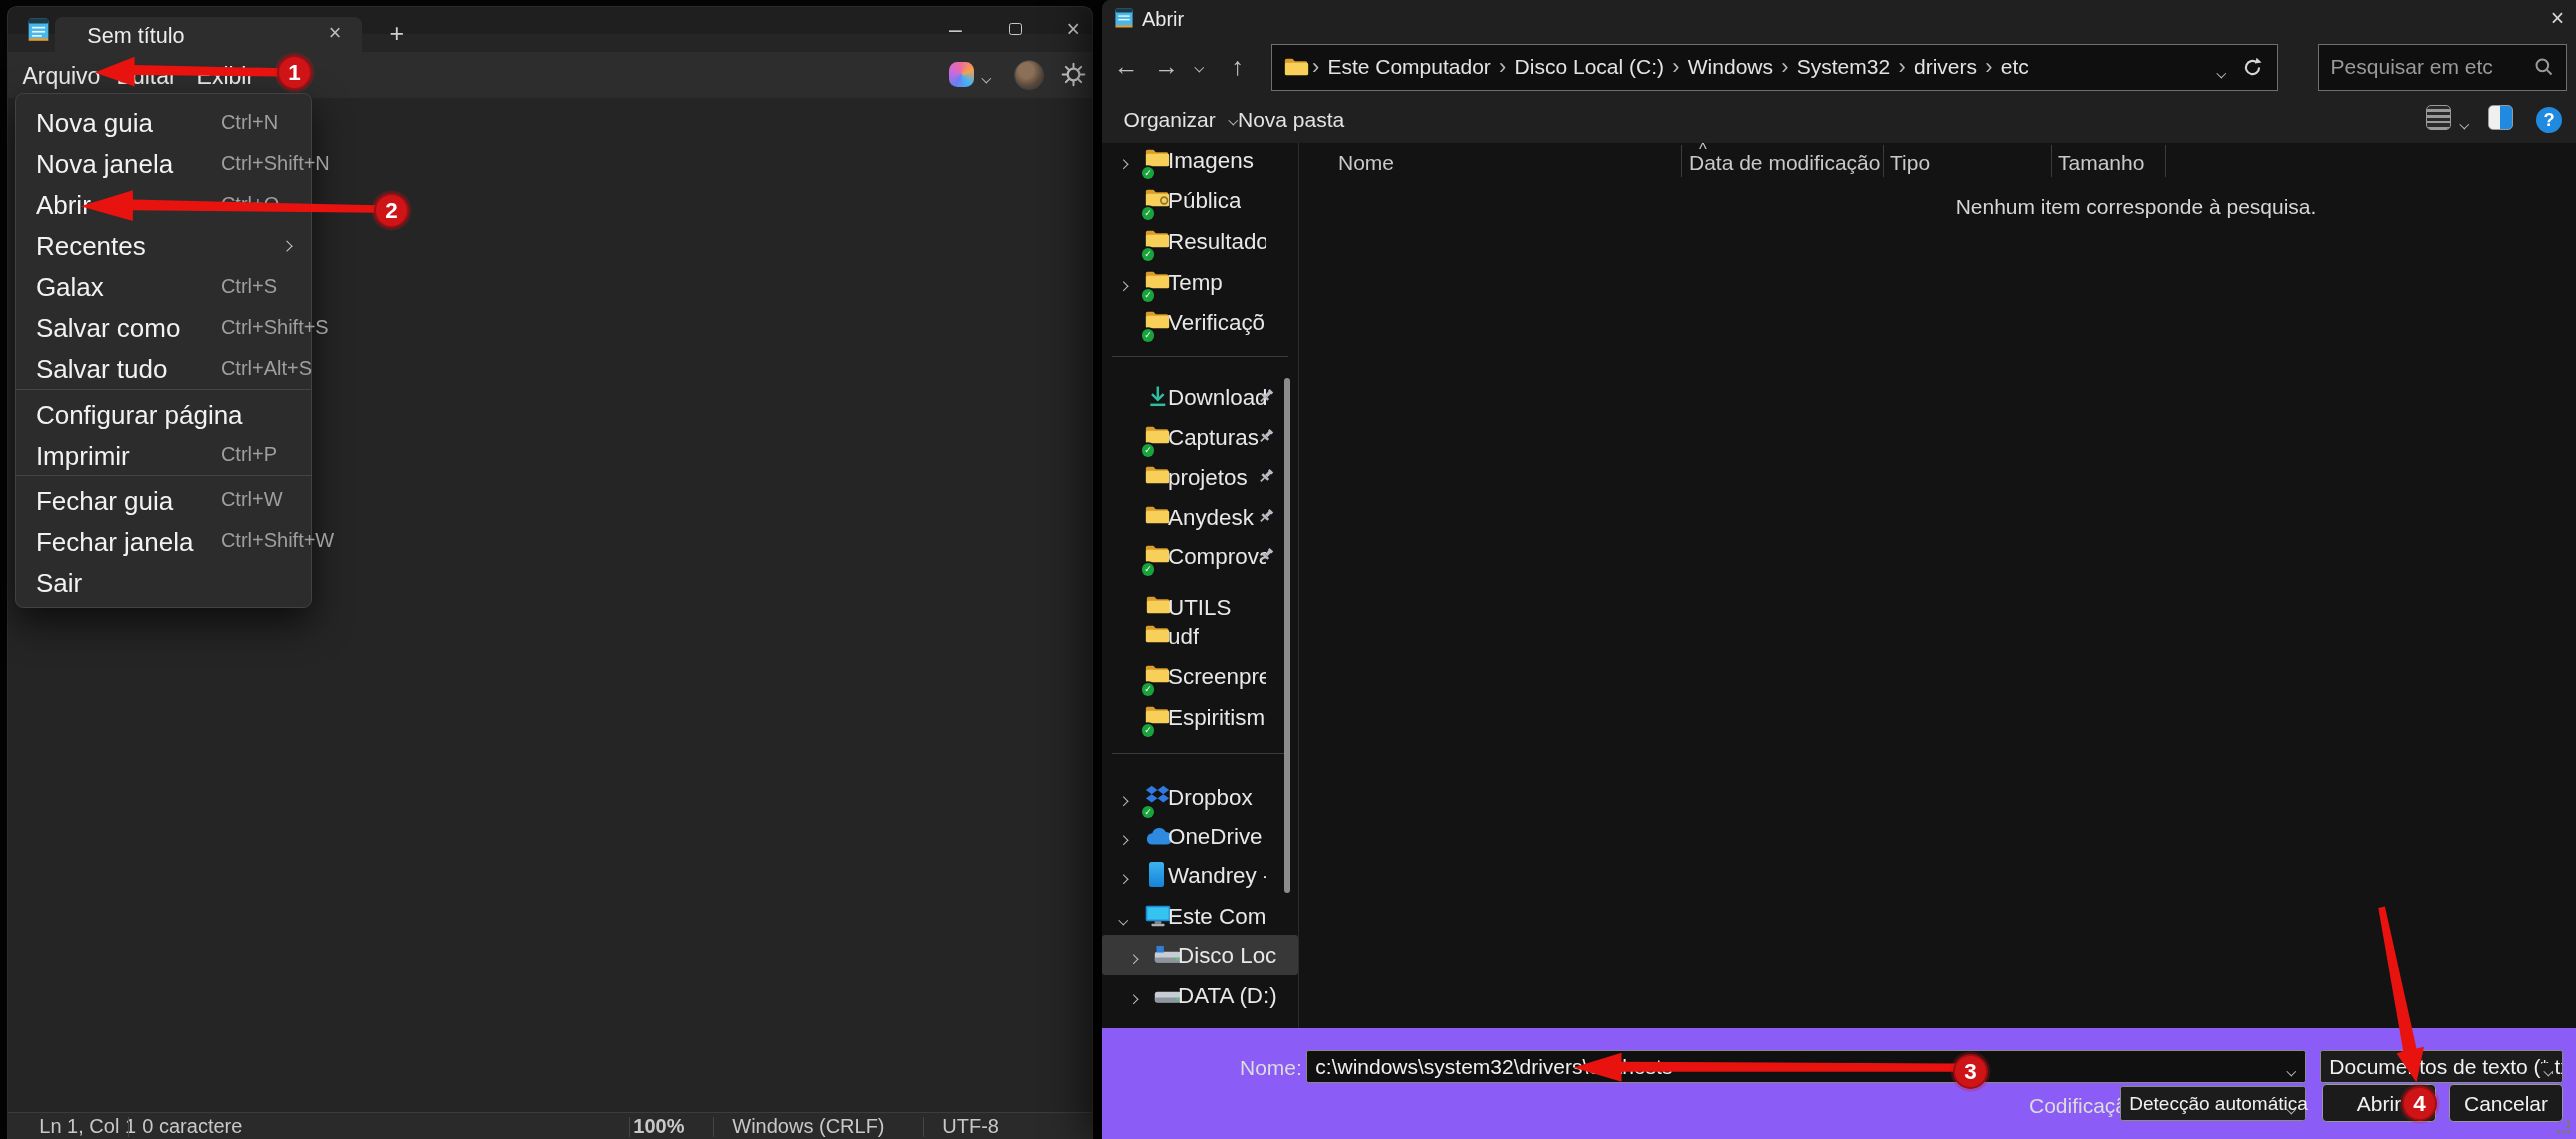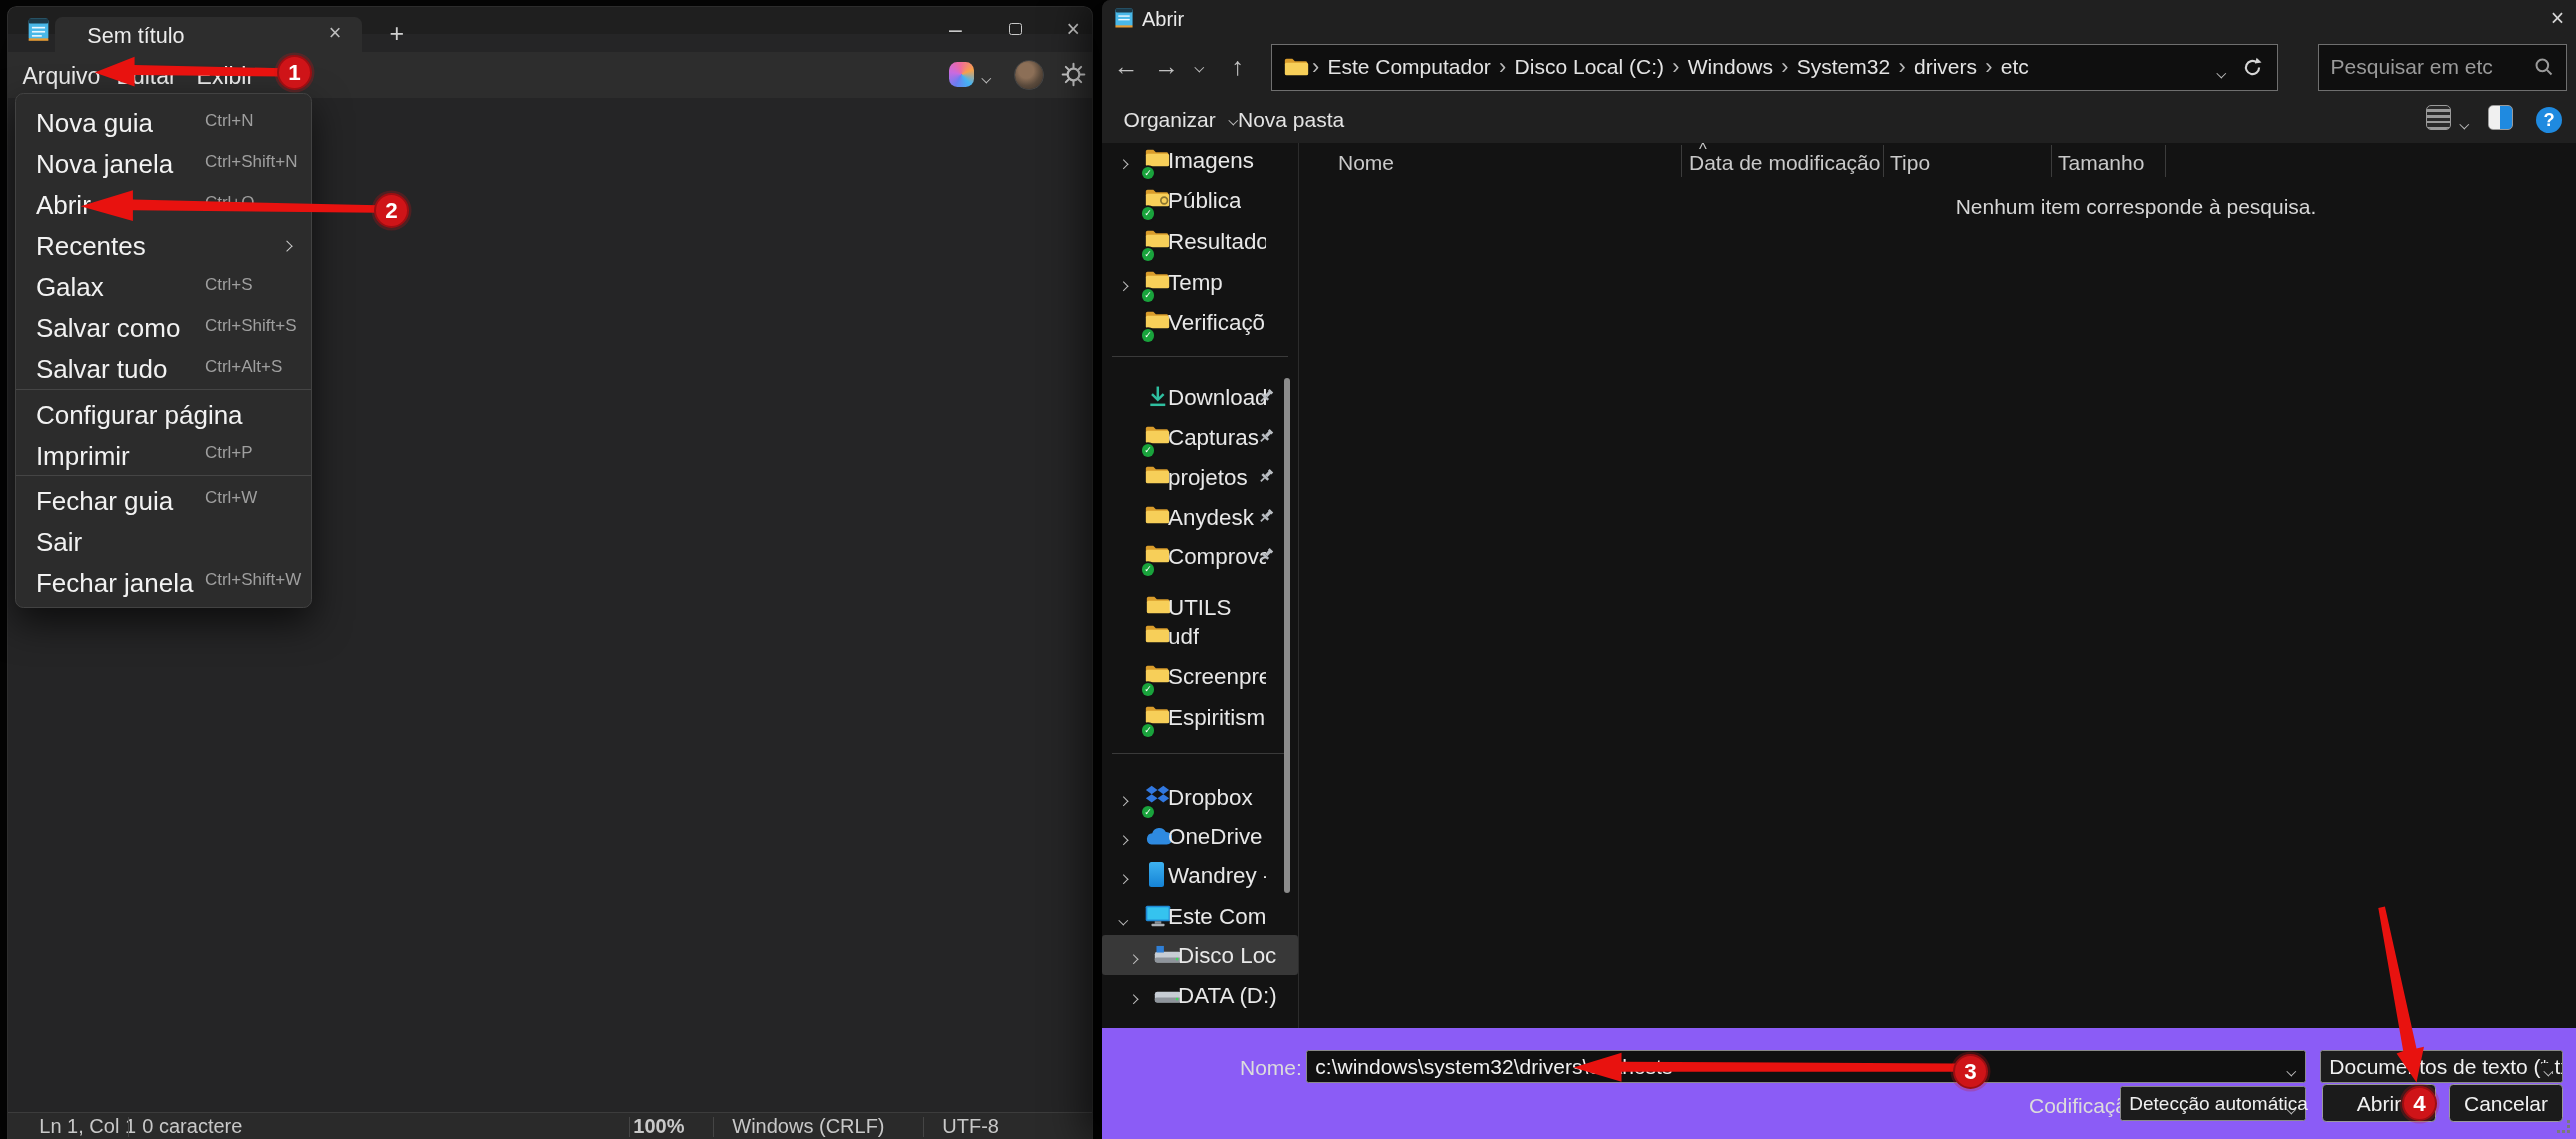--- a/index.html
+++ b/index.html
@@ -35,21 +35,21 @@
                border-top:0.8px solid #3c3c3c; font-size:20px; color:#c8c8c8; }
   .st { position:absolute; top:3.3px; line-height:21.6px; }
   .st-div { position:absolute; top:4.2px; width:0.8px; height:20px; background:#454545; }
 
   
   .np-dropdown { position:absolute; left:6.6px; top:86px; width:297px; background:#2c2c2c;
                  border:0.8px solid #424242; border-radius:8.3px; padding:6.6px 0;
                  box-shadow:0 15px 37px rgba(0,0,0,.65); }
   .mi { position:relative; height:41px; }
   .mi-label { position:absolute; left:20px; top:8.3px; font-size:26px; color:#f2f2f2; }
-  .mi-short { position:absolute; left:189px; top:10.8px; font-size:17px; color:#9f9f9f; }
+  .mi-short { position:absolute; left:205px; top:10.8px; font-size:20px; color:#9f9f9f; }
   .mi-sep { height:0.8px; background:#454545; margin:1.7px 0; }
   .chev { display:inline-block; width:8.3px; height:8.3px; border-right:1.7px solid #cfcfcf; border-bottom:1.7px solid #cfcfcf; }
   .chev-r { transform:rotate(-45deg); }
   .chev-d { transform:rotate(45deg); }
   .chev-sm { width:6.6px; height:6.6px; border-color:#bdbdbd; }
 
   
   .dlg { position:absolute; left:1102px; top:0; width:1474px; height:1140px; background:#131313;
          border-radius:8.3px 0 0 0; box-shadow:-16.6px 0 42px rgba(0,0,0,.6); overflow:hidden; }
   .dlg-titlebar { position:absolute; left:0; top:0; width:100%; height:36px; background:#202020; }
@@ -200,25 +200,25 @@
       <div class="mi">
         <span class="mi-label">Imprimir</span>
         <span class="mi-short">Ctrl+P</span>
       </div>
       <div class="mi-sep"></div>
       <div class="mi">
         <span class="mi-label">Fechar guia</span>
         <span class="mi-short">Ctrl+W</span>
       </div>
       <div class="mi">
-        <span class="mi-label">Sair</span>
-      </div>
-      <div class="mi">
         <span class="mi-label">Fechar janela</span>
         <span class="mi-short">Ctrl+Shift+W</span>
+      </div>
+      <div class="mi">
+        <span class="mi-label">Sair</span>
       </div>
     </div>
 
     <div class="np-status">
       <span class="st" style="left:31px;">Ln 1, Col 1</span>
       <span class="st-div" style="left:120px;"></span>
       <span class="st" style="left:134px;">0 caractere</span>
       <span class="st-div" style="left:621px;"></span>
       <span class="st" style="left:625px;font-weight:bold;">100%</span>
       <span class="st-div" style="left:705px;"></span>

